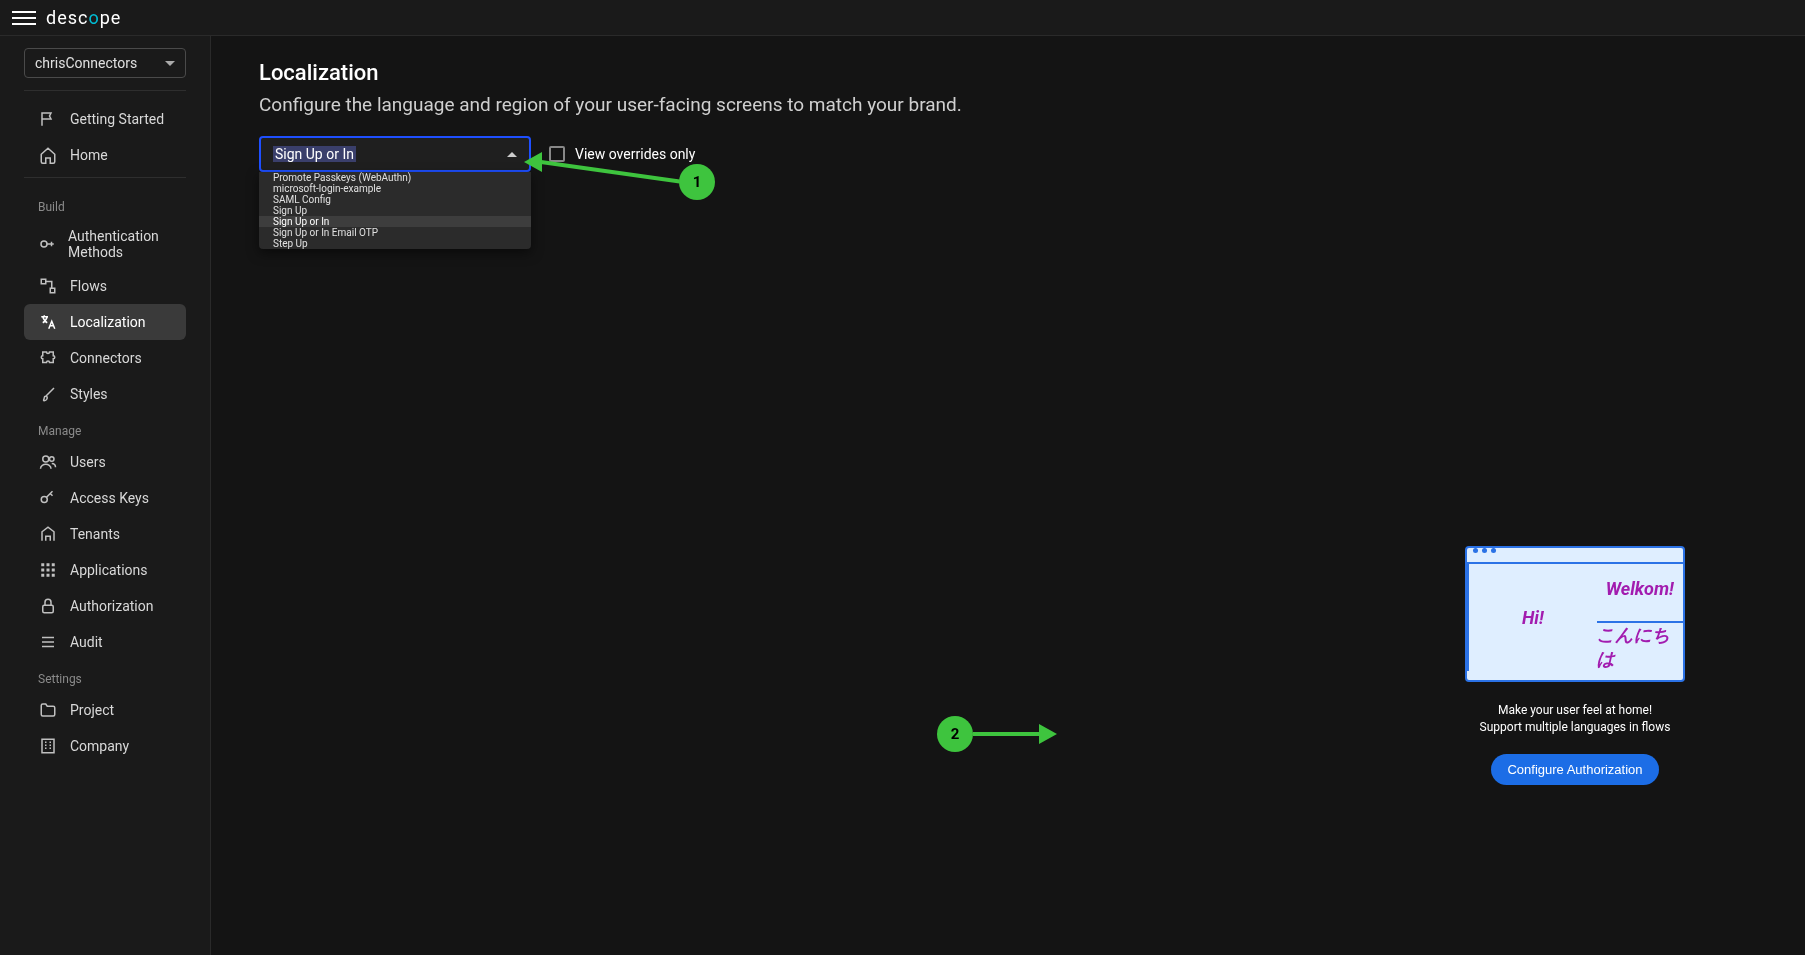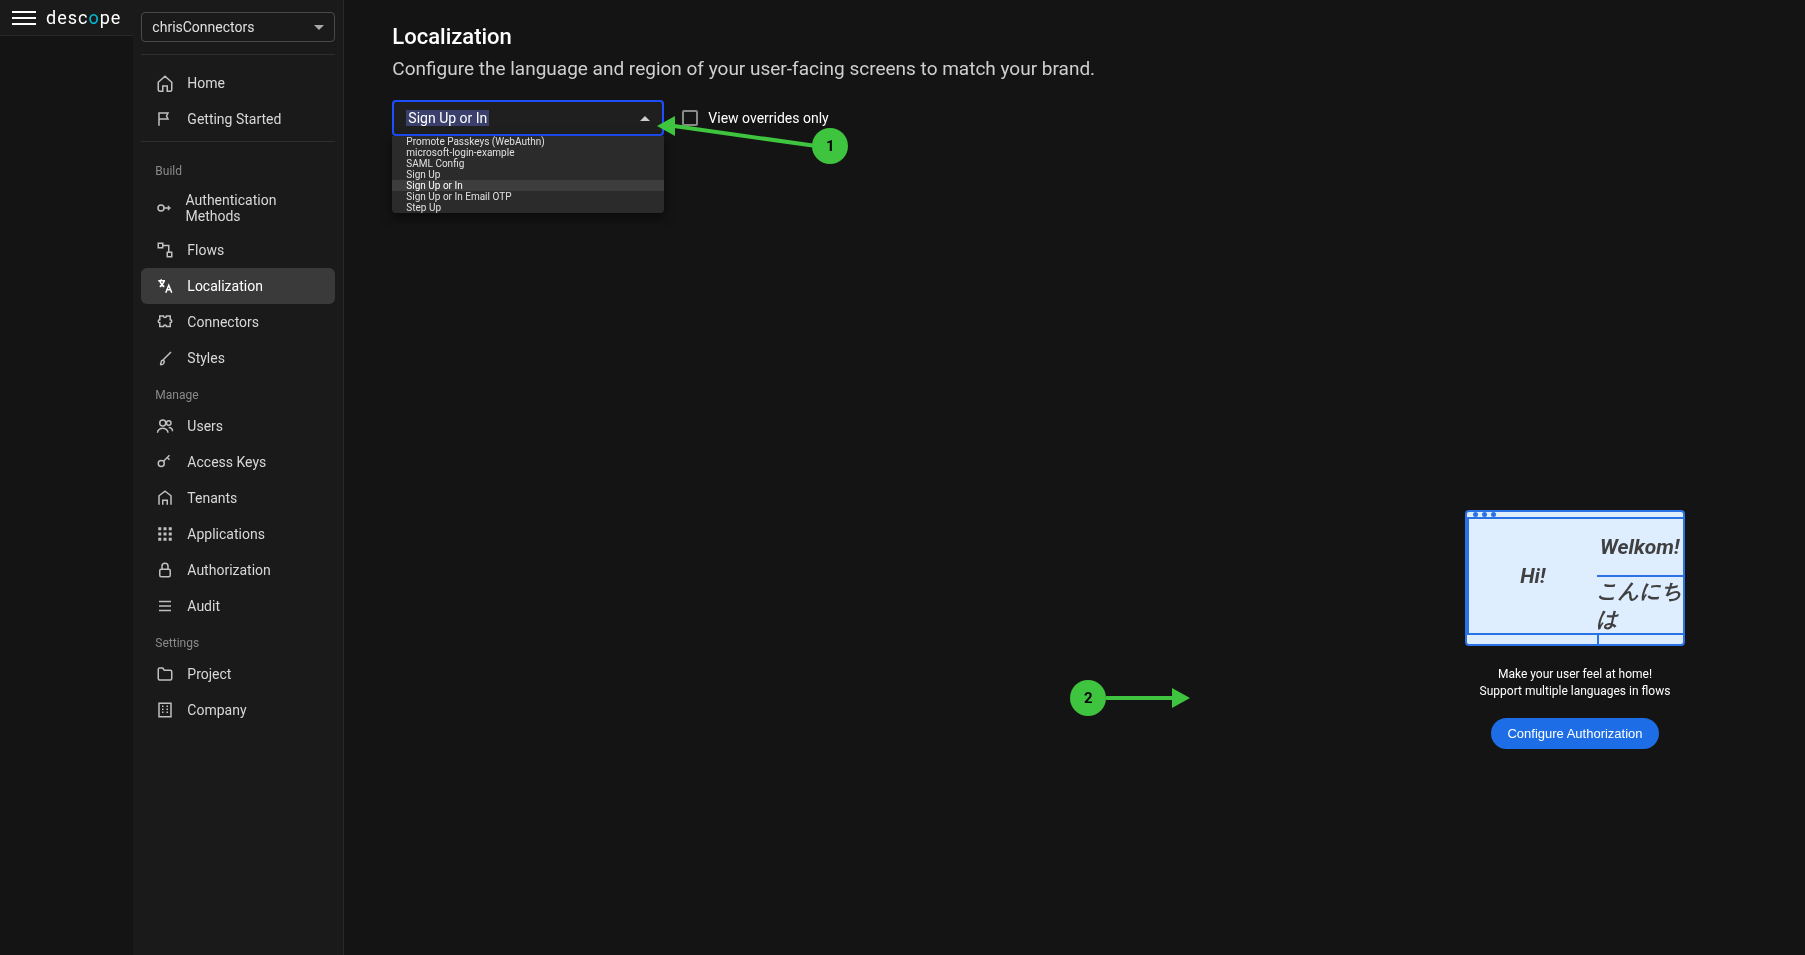--- a/index.html
+++ b/index.html
@@ -3,21 +3,21 @@
 <meta charset="utf-8">
 <style>
 * { box-sizing: border-box; margin: 0; padding: 0; }
 html, body {
   height: 100%;
   background: #141414;
   color: #ffffff;
   font-family: -apple-system, BlinkMacSystemFont, "Segoe UI", Roboto, sans-serif;
   overflow: hidden;
 }
-.app { display: flex; flex-direction: row; height: 100vh; }
+.app { display: flex; flex-direction: column; height: 100vh; }
 
 
 .topbar {
   height: 36px;
   background: #1a1a1a;
   display: flex;
   align-items: center;
   padding: 0 12px;
   border-bottom: 1px solid #2a2a2a;
 }
@@ -38,21 +38,21 @@
 }
 .logo .accent { color: #00bcd4; }
 
 .body { flex: 1; display: flex; min-height: 0; }
 
 
 .sidebar {
   width: 211px;
   background: #1a1a1a;
   border-right: 1px solid #2a2a2a;
-  padding: 12px 8px;
+  padding: 12px 24px;
   overflow-y: auto;
 }
 .project-select {
   border: 1px solid #4a4a4a;
   border-radius: 4px;
   padding: 6px 10px;
   display: flex;
   align-items: center;
   justify-content: space-between;
   margin-bottom: 12px;
@@ -220,24 +220,25 @@
 }
 .promo-grid {
   flex: 1;
   display: grid;
   grid-template-columns: 60% 40%;
   grid-template-rows: 1fr 1fr 1fr;
 }
 .promo-cell {
   border-top: 2px solid #2b72e6;
   display: flex; align-items: center; justify-content: center;
-  color: #404040;
+  color: #a21caf;
   font-weight: 700;
-  font-size: 21px;
+  font-size: 18px;
   font-style: italic;
+  margin-top: 9px;
 }
 .promo-cell.right { border-left: 2px solid #2b72e6; grid-row: span 1; }
 .promo-cell.bigright { grid-row: 1 / span 2; border-left: 2px solid #2b72e6; border-top: 2px solid #2b72e6;}
 .promo-text { text-align: center; margin-top: 20px; font-size: 12px; line-height: 1.4; }
 .promo-btn {
   margin-top: 18px;
   background: #1c6de6;
   color: #fff;
   border: none;
   padding: 8px 16px;
@@ -265,32 +266,32 @@
     <div class="sidebar">
       <div class="project-select">
         <span class="name">chrisConnectors</span>
         <span class="chev-down"></span>
       </div>
       <div class="sdiv"></div>
       <div id="sidebar-main">
           <div class="nav-item">
             <span class="nav-icon">
               <svg viewBox="0 0 24 24" width="18" height="18" fill="none" stroke="currentColor" stroke-width="2">
+                <path d="M4 21V4h12l-2 4 2 4H4"></path>
+              </svg>
+            </span>
+            <span>Getting Started</span>
+          </div>
+          <div class="nav-item">
+            <span class="nav-icon">
+              <svg viewBox="0 0 24 24" width="18" height="18" fill="none" stroke="currentColor" stroke-width="2">
                 <path d="M3 11l9-8 9 8v10a2 2 0 0 1-2 2h-4v-7h-6v7H5a2 2 0 0 1-2-2z"></path>
               </svg>
             </span>
             <span>Home</span>
-          </div>
-          <div class="nav-item">
-            <span class="nav-icon">
-              <svg viewBox="0 0 24 24" width="18" height="18" fill="none" stroke="currentColor" stroke-width="2">
-                <path d="M4 21V4h12l-2 4 2 4H4"></path>
-              </svg>
-            </span>
-            <span>Getting Started</span>
           </div>
           <div class="sdiv"></div>
         </div>
       <div id="sidebar-sections">
           <div class="section-label">Build</div>
           <div class="nav-item">
             <span class="nav-icon">
               <svg viewBox="0 0 24 24" width="18" height="18" fill="none" stroke="currentColor" stroke-width="2">
                 <circle cx="8" cy="12" r="4"></circle>
                 <path d="M12 12h9M18 9v6"></path>

